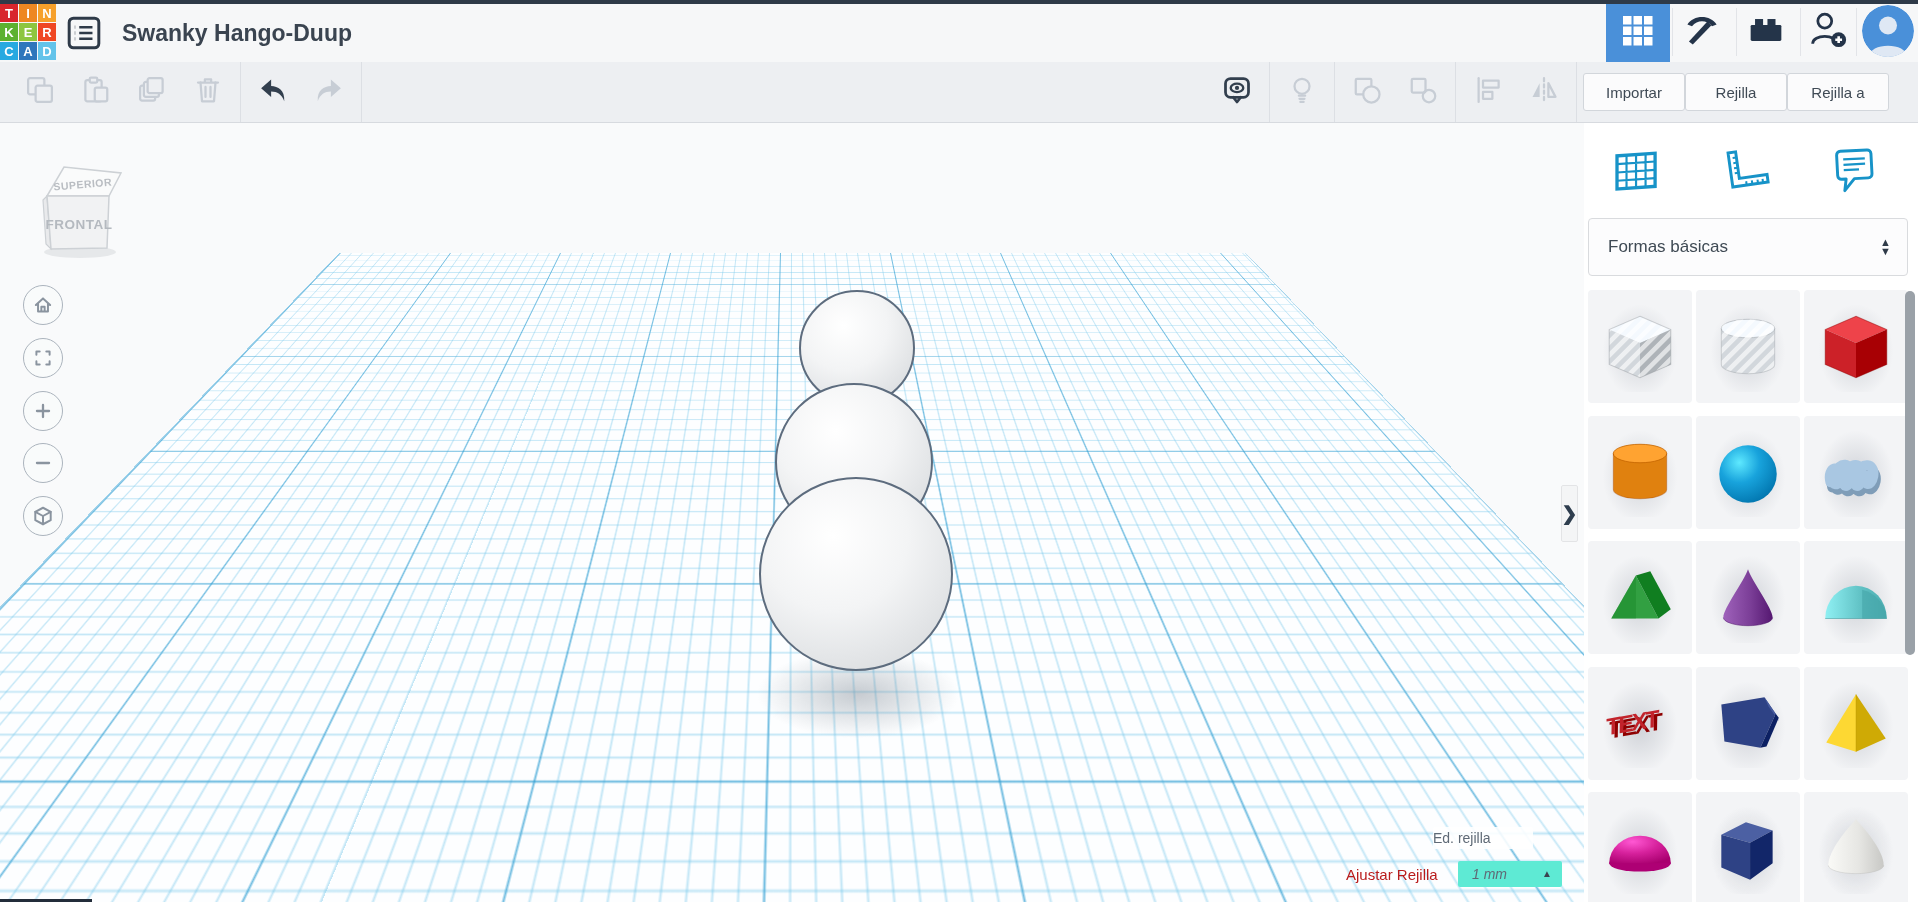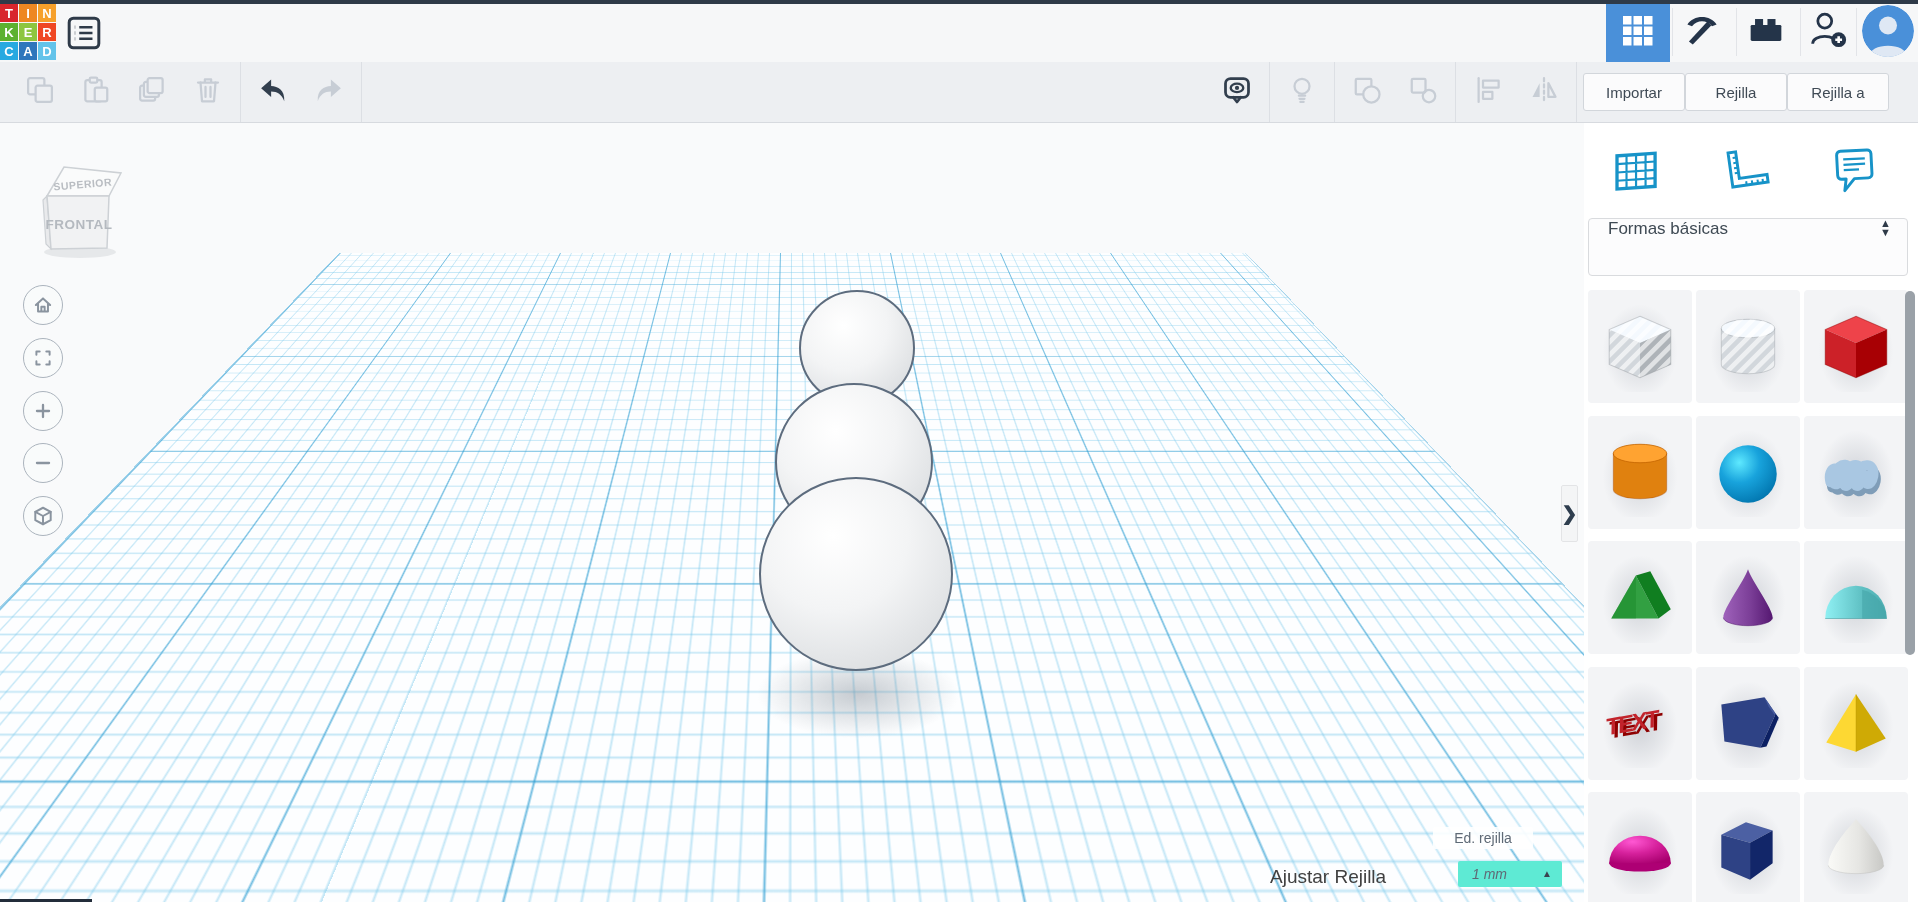--- a/index.html
+++ b/index.html
@@ -54,38 +54,38 @@
   .sph-mid  { left:775px; top:260px; width:158px; height:158px; }
   .sph-bot  { left:759px; top:354px; width:194px; height:194px; }
 
   .viewcube { position:absolute; left:30px; top:25px; }
   .navcol .nbtn { position:absolute; left:23px; width:40px; height:40px; border-radius:50%;
                   border:1.5px solid #aab3bc; background:rgba(250,251,252,.55);
                   display:flex; align-items:center; justify-content:center; color:#8a949f; }
   .nbtn svg { width:22px; height:22px; }
 
   .grid-edit-btn { position:absolute; left:1433px; top:704px; width:100px; height:22px; background:rgba(255,255,255,.88);
-                   border-radius:2px; font-size:14px; color:#5f6a76; text-align:center; line-height:22px; }
-  .snap-label { position:absolute; left:1270px; top:743px; font-size:19px; color:#404040; }
+                   border-radius:2px; font-size:14px; color:#5f6a76; text-align:left; line-height:22px; }
+  .snap-label { position:absolute; left:1346px; top:743px; font-size:15px; color:#b91c1c; }
   .snap-select { position:absolute; left:1458px; top:738px; width:104px; height:26px; background:#5eead4;
                  border-radius:2px; font-size:14px; color:#5f6a76; line-height:26px; padding-left:14px;font-style:italic; }
   .snap-select .caret { position:absolute; right:10px; top:0; font-size:10px; color:#3a4450; }
   .corner-strip { position:absolute; left:0; top:776px; width:92px; height:3px; background:#232d3a; }
 
   
   .panel-tab { position:absolute; left:1561px; top:485px; width:17px; height:57px; background:#f4f5f6;
                border:1px solid #e3e4e6; border-radius:2px; z-index:25; display:flex; align-items:center;
                justify-content:center; color:#2e3d4e; font-size:19px; font-weight:bold; cursor:pointer; }
 
   
   .panel { position:absolute; left:1584px; top:123px; width:334px; height:779px; background:#ffffff; z-index:10; }
   .panel-tools { position:absolute; left:0; top:12px; width:324px; height:72px; display:flex; justify-content:space-around; align-items:center; }
   .ptool { width:60px; height:60px; display:flex; align-items:center; justify-content:center; }
   .cat-select { position:absolute; left:4px; top:95px; width:320px; height:58px; background:#fcfcfd;
-                border:1px solid #d9dbde; border-radius:4px; display:flex; align-items:flex-start; }
+                border:1px solid #d9dbde; border-radius:4px; display:flex; align-items:center; }
   .cat-select .cat-text { margin-left:19px; font-size:17px; color:#3f4a54; flex:1; }
   .cat-select .sort-arrows { margin-right:16px; color:#2e3a48; font-size:11px; line-height:9px; text-align:center; }
   .shapes { position:absolute; left:4px; top:167px; width:320px; }
   .shape-tile { position:absolute; width:104px; height:113px; background:#f3f4f6; border-radius:4px;
                 display:flex; align-items:center; justify-content:center; cursor:pointer; }
   .shape-tile .blob { position:absolute; left:12%; top:10%; width:76%; height:80%;
                       background:radial-gradient(ellipse at 50% 55%, rgba(140,146,158,.34), rgba(140,146,158,0) 66%); }
   .shape-tile svg { position:relative; width:78px; height:78px; }
   .pscroll { position:absolute; left:321px; top:168px; width:10px; height:364px; background:#9aa1a8; border-radius:5px; }
 </style>
@@ -111,20 +111,21 @@
       <div class="tile" style="background: rgb(239, 71, 35);">R</div>
       <div class="tile" style="background: rgb(39, 169, 225);">C</div>
       <div class="tile" style="background: rgb(46, 118, 188);">A</div>
       <div class="tile" style="background: rgb(99, 195, 234);">D</div>
     </div>
   <div class="menu-btn"><svg viewBox="0 0 34 34" fill="none" stroke="#2e3a48">
         <rect x="3" y="3" width="28" height="28" rx="4" stroke-width="2.8"></rect>
         <path stroke-width="2.4" d="M12.5 11.5 H25 M12.5 17 H25 M12.5 22.5 H25"></path>
         <path stroke-width="3.2" d="M8.3 11.5 h.4 M8.3 17 h.4 M8.3 22.5 h.4"></path>
       </svg></div>
+  <div class="doc-title">Swanky Hango-Duup</div>
 
   <div class="tb-sep-v" style="left:1606px"></div>
   <div class="tb-sep-v" style="left:1672px"></div>
   <div class="tb-sep-v" style="left:1736px"></div>
   <div class="tb-sep-v" style="left:1800px"></div>
   <div class="tb-sep-v" style="left:1856px"></div>
 
   <div class="grid-active">
     <span><svg width="30" height="30" viewBox="0 0 30 30">
           <rect x="0" y="0" width="8.5" height="8.5" fill="#fff"></rect>

